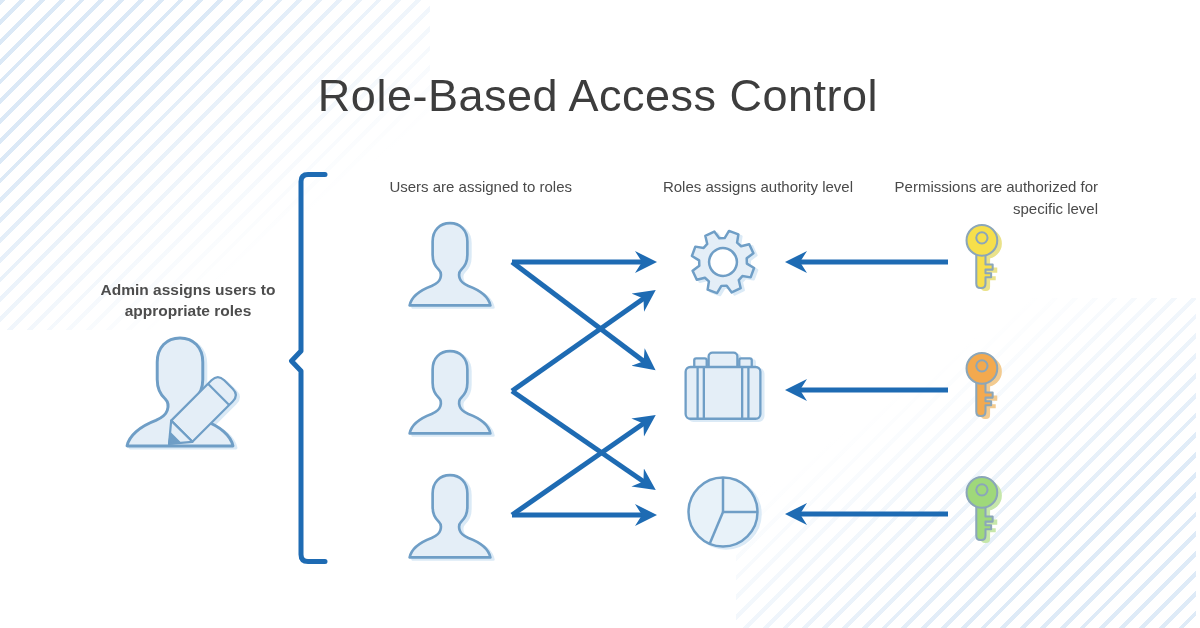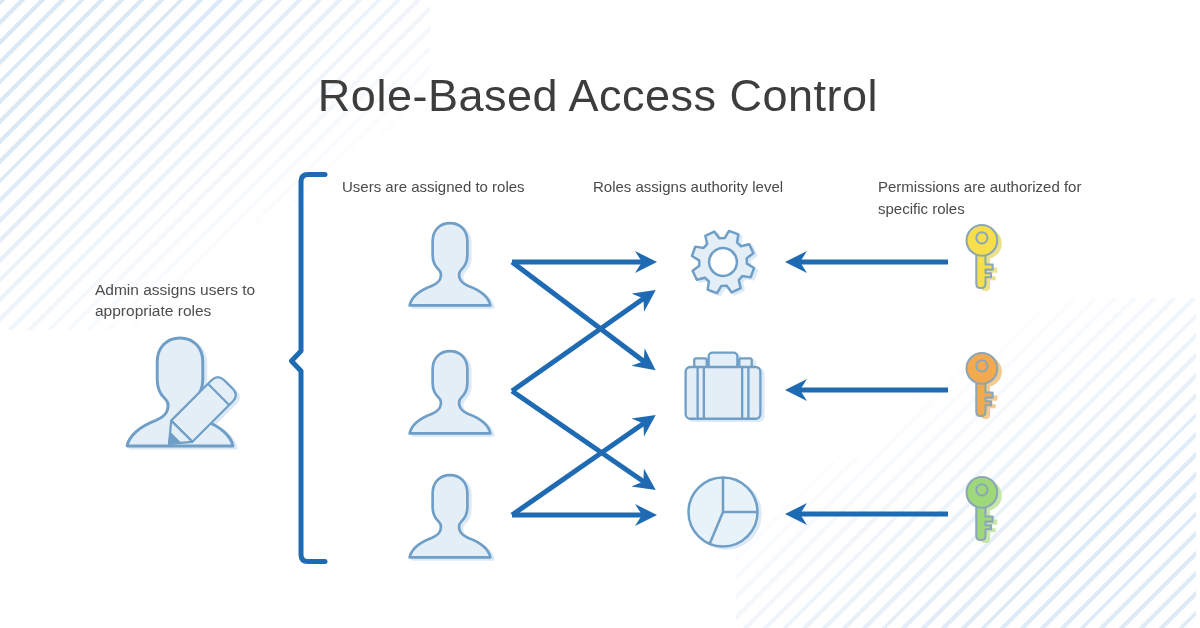--- a/index.html
+++ b/index.html
@@ -19,43 +19,43 @@
     right:0;bottom:0;width:460px;height:330px;
     background:
       linear-gradient(to top left, rgba(255,255,255,0) 25%, #ffffff 68%),
       repeating-linear-gradient(135deg, rgba(190,215,240,.5) 0 4px, rgba(255,255,255,0) 4px 14px);
   }
   .title{
     position:absolute;left:0;right:0;top:70px;text-align:center;
     font-size:45px;letter-spacing:.5px;color:#3d3d3d;font-weight:400;
   }
   .col-label{
-    position:absolute;text-align:left;font-size:15px;line-height:1.45;color:#4a4a4a;
+    position:absolute;text-align:right;font-size:15px;line-height:1.45;color:#4a4a4a;
   }
   .admin-label{
-    position:absolute;left:95px;top:280px;width:186px;text-align:left;
-    font-size:15.5px;line-height:1.35;color:#4d4d4d;
+    position:absolute;left:95px;top:280px;width:186px;text-align:center;
+    font-size:15.5px;line-height:1.35;color:#4d4d4d;font-weight:bold;
   }
   .icon-svg{position:absolute;filter:drop-shadow(3px 2px 0 rgba(215,232,245,.9));}
   .flat-svg{position:absolute;}
   .arrow-layer{position:absolute;left:0;top:0;pointer-events:none;}
 </style>
 </head>
 <body>
 
 <div class="canvas">
 
   <div class="deco deco-tl"></div>
   <div class="deco deco-br"></div>
 
   <div class="title">Role-Based Access Control</div>
 
   <div class="col-label" style="left:342px;top:176px;width:230px;">Users are assigned to roles</div>
   <div class="col-label" style="left:593px;top:176px;width:260px;">Roles assigns authority level</div>
-  <div class="col-label" style="left:878px;top:176px;width:220px;">Permissions are authorized for specific roles</div>
+  <div class="col-label" style="left:878px;top:176px;width:220px;">Permissions are authorized for specific level</div>
 
   <div class="admin-label">Admin assigns users to appropriate roles</div>
 
   <svg class="icon-svg" style="left:105px;top:328px;" width="160" height="132" viewBox="0 0 160 132">
     <g fill="#e4eef7" stroke="#6f9ec6" stroke-width="2.2" stroke-linejoin="round">
       <g transform="translate(8,2) scale(1.34)">
         <path d="M50,6 C40,6 33,13 33,24 L33,37 C33,43 35,48 39,51.5 C41,53.5 41.5,57 40.5,60
                  C39.5,63 36.5,65.5 32,67.5 C20,72 12,79 10.5,86.5 L89.5,86.5
                  C88,79 80,72 68,67.5 C63.5,65.5 60.5,63 59.5,60 C58.5,57 59,53.5 61,51.5
                  C65,48 67,43 67,37 L67,24 C67,13 60,6 50,6 Z"></path>

